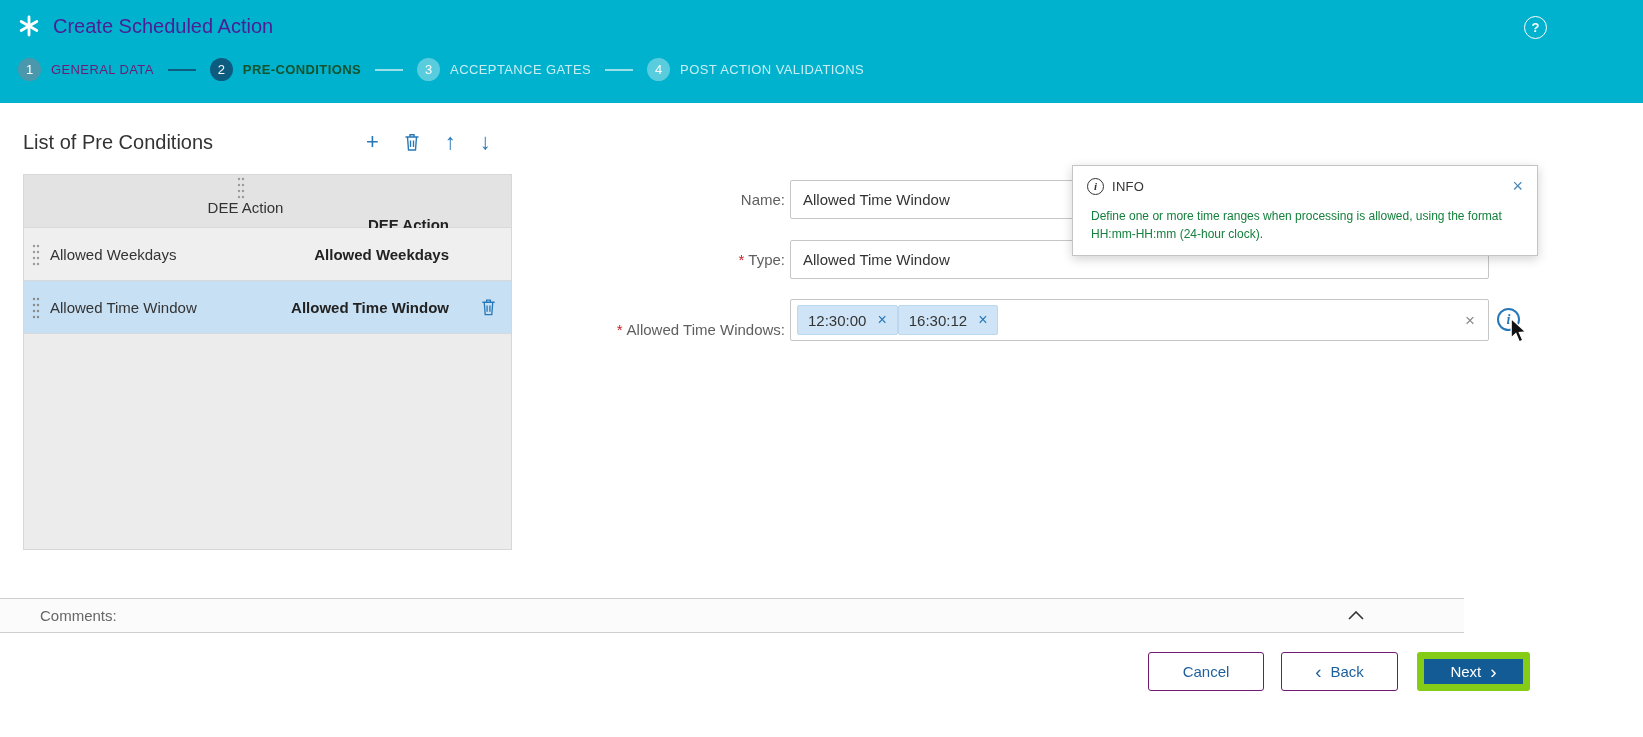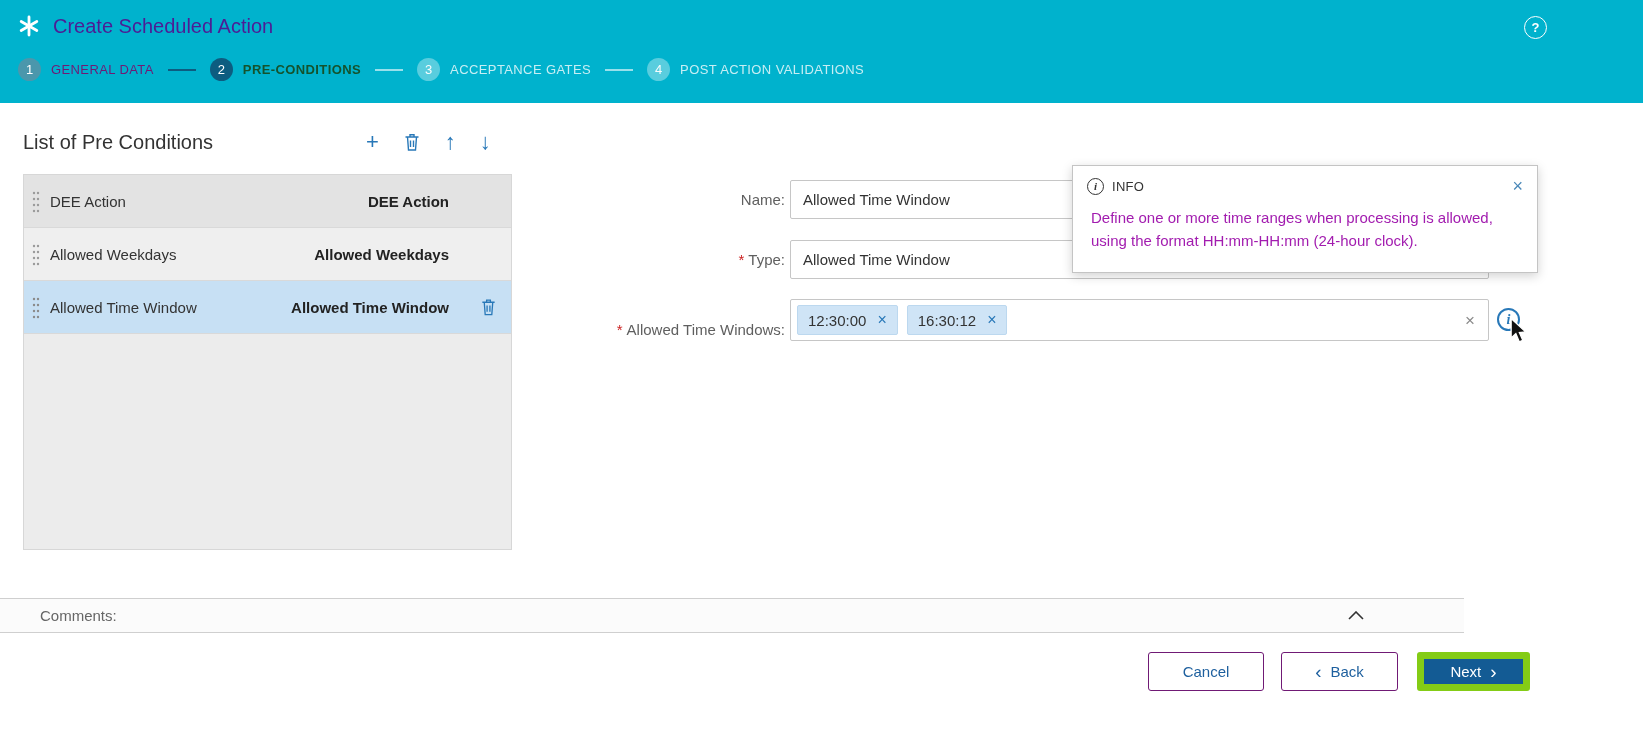--- a/index.html
+++ b/index.html
@@ -40,21 +40,21 @@
   .step-connector.dark { background:#0d5c80; }
 
   
   .list-title { position:absolute; left:23px; top:131px; font-size:20px; color:#333; }
   .list-toolbar { position:absolute; left:366px; top:127px; display:flex; gap:24px; align-items:center; height:30px; }
   .tool-btn { background:none; border:none; cursor:pointer; color:#2878b8; display:flex; align-items:center; font-family:inherit; }
   .tool-btn .glyph { font-size:22px; line-height:1; color:#2878b8; }
 
   .listbox { position:absolute; left:23px; top:174px; width:489px; height:376px; background:#ececec; border:1px solid #d7d7d7; }
   .listrow { height:53px; display:flex; align-items:center; border-bottom:1px solid #d9d9d9; padding:0 62px 0 8px; position:relative; cursor:pointer; }
-  .listrow.shade-a { background:#e3e3e3; }
+  .listrow.shade-a { background:#e3e3e3;flex-direction:column; }
   .listrow.shade-b { background:#efefef; }
   .listrow.selected { background:#c7e0f4; }
   .drag-handle { display:flex; flex:0 0 auto; cursor:grab; }
   .row-name { font-size:15px; color:#333; margin-left:10px; }
   .row-type { font-size:15px; font-weight:bold; color:#222; margin-left:auto; }
   .row-trash { position:absolute; right:14px; top:50%; transform:translateY(-50%); cursor:pointer; display:flex; }
 
   
   .flabel { position:absolute; left:560px; width:225px; text-align:right; font-size:15px; color:#5f5f5f; white-space:nowrap; }
   .req { color:#cc2222; margin-right:4px; }
@@ -64,21 +64,21 @@
     font-size:15px; color:#333; padding:0 12px; font-family:inherit;
   }
   .chipfield {
     position:absolute; left:790px; top:299px; width:699px; height:42px;
     background:#fff; border:1px solid #c6c6c6; border-radius:2px;
     display:flex; align-items:center; padding:0 40px 0 6px;
   }
   .chip {
     background:#cfe4f6; border:1px solid #bcd8ef; border-radius:2px;
     height:30px; display:flex; align-items:center; padding:0 10px;
-    margin-right:9px; font-size:15px; color:#333;
+    font-size:15px; color:#333;
   }
   .chip-x { margin-left:11px; color:#2878b8; font-size:16px; cursor:pointer; line-height:1; }
   .clear-x { position:absolute; right:13px; top:50%; transform:translateY(-50%); color:#8a8a8a; font-size:17px; cursor:pointer; line-height:1; }
   .info-icon {
     position:absolute; left:1497px; top:308px; width:23px; height:23px;
     border:2px solid #2878b8; border-radius:50%; color:#2878b8;
     display:flex; align-items:center; justify-content:center;
     font-family:"Liberation Serif","DejaVu Serif",serif; font-style:italic; font-weight:bold;
     font-size:14px; cursor:pointer; background:#fff; z-index:5;
   }
@@ -91,21 +91,21 @@
   }
   .tt-head { display:flex; align-items:center; padding:11px 14px 5px; }
   .tt-info-icon {
     width:17px; height:17px; border:1.5px solid #333; border-radius:50%;
     display:flex; align-items:center; justify-content:center;
     font-size:11px; font-family:"Liberation Serif","DejaVu Serif",serif;
     font-style:italic; font-weight:bold; color:#333; margin-right:8px; flex:0 0 auto;
   }
   .tt-title { font-size:13px; color:#333; letter-spacing:.3px; }
   .tt-close { margin-left:auto; color:#4a88b8; font-size:18px; cursor:pointer; line-height:1; }
-  .tt-body { padding:7px 18px 20px; font-size:15px; color:#a21caf; line-height:1.5; }
+  .tt-body { padding:7px 18px 12px; font-size:12px; color:#15803d; line-height:1.5; }
 
   
   .comments {
     position:absolute; left:0; top:598px; width:1464px; height:35px;
     background:#fbfbfb; border-top:1px solid #cfcfcf; border-bottom:1px solid #cfcfcf;
     display:flex; align-items:center; padding-left:40px;
   }
   .comments-label { font-size:15px; color:#666; }
   .collapse-btn { position:absolute; right:100px; top:12px; cursor:pointer; display:flex; background:none; border:none; }
 

